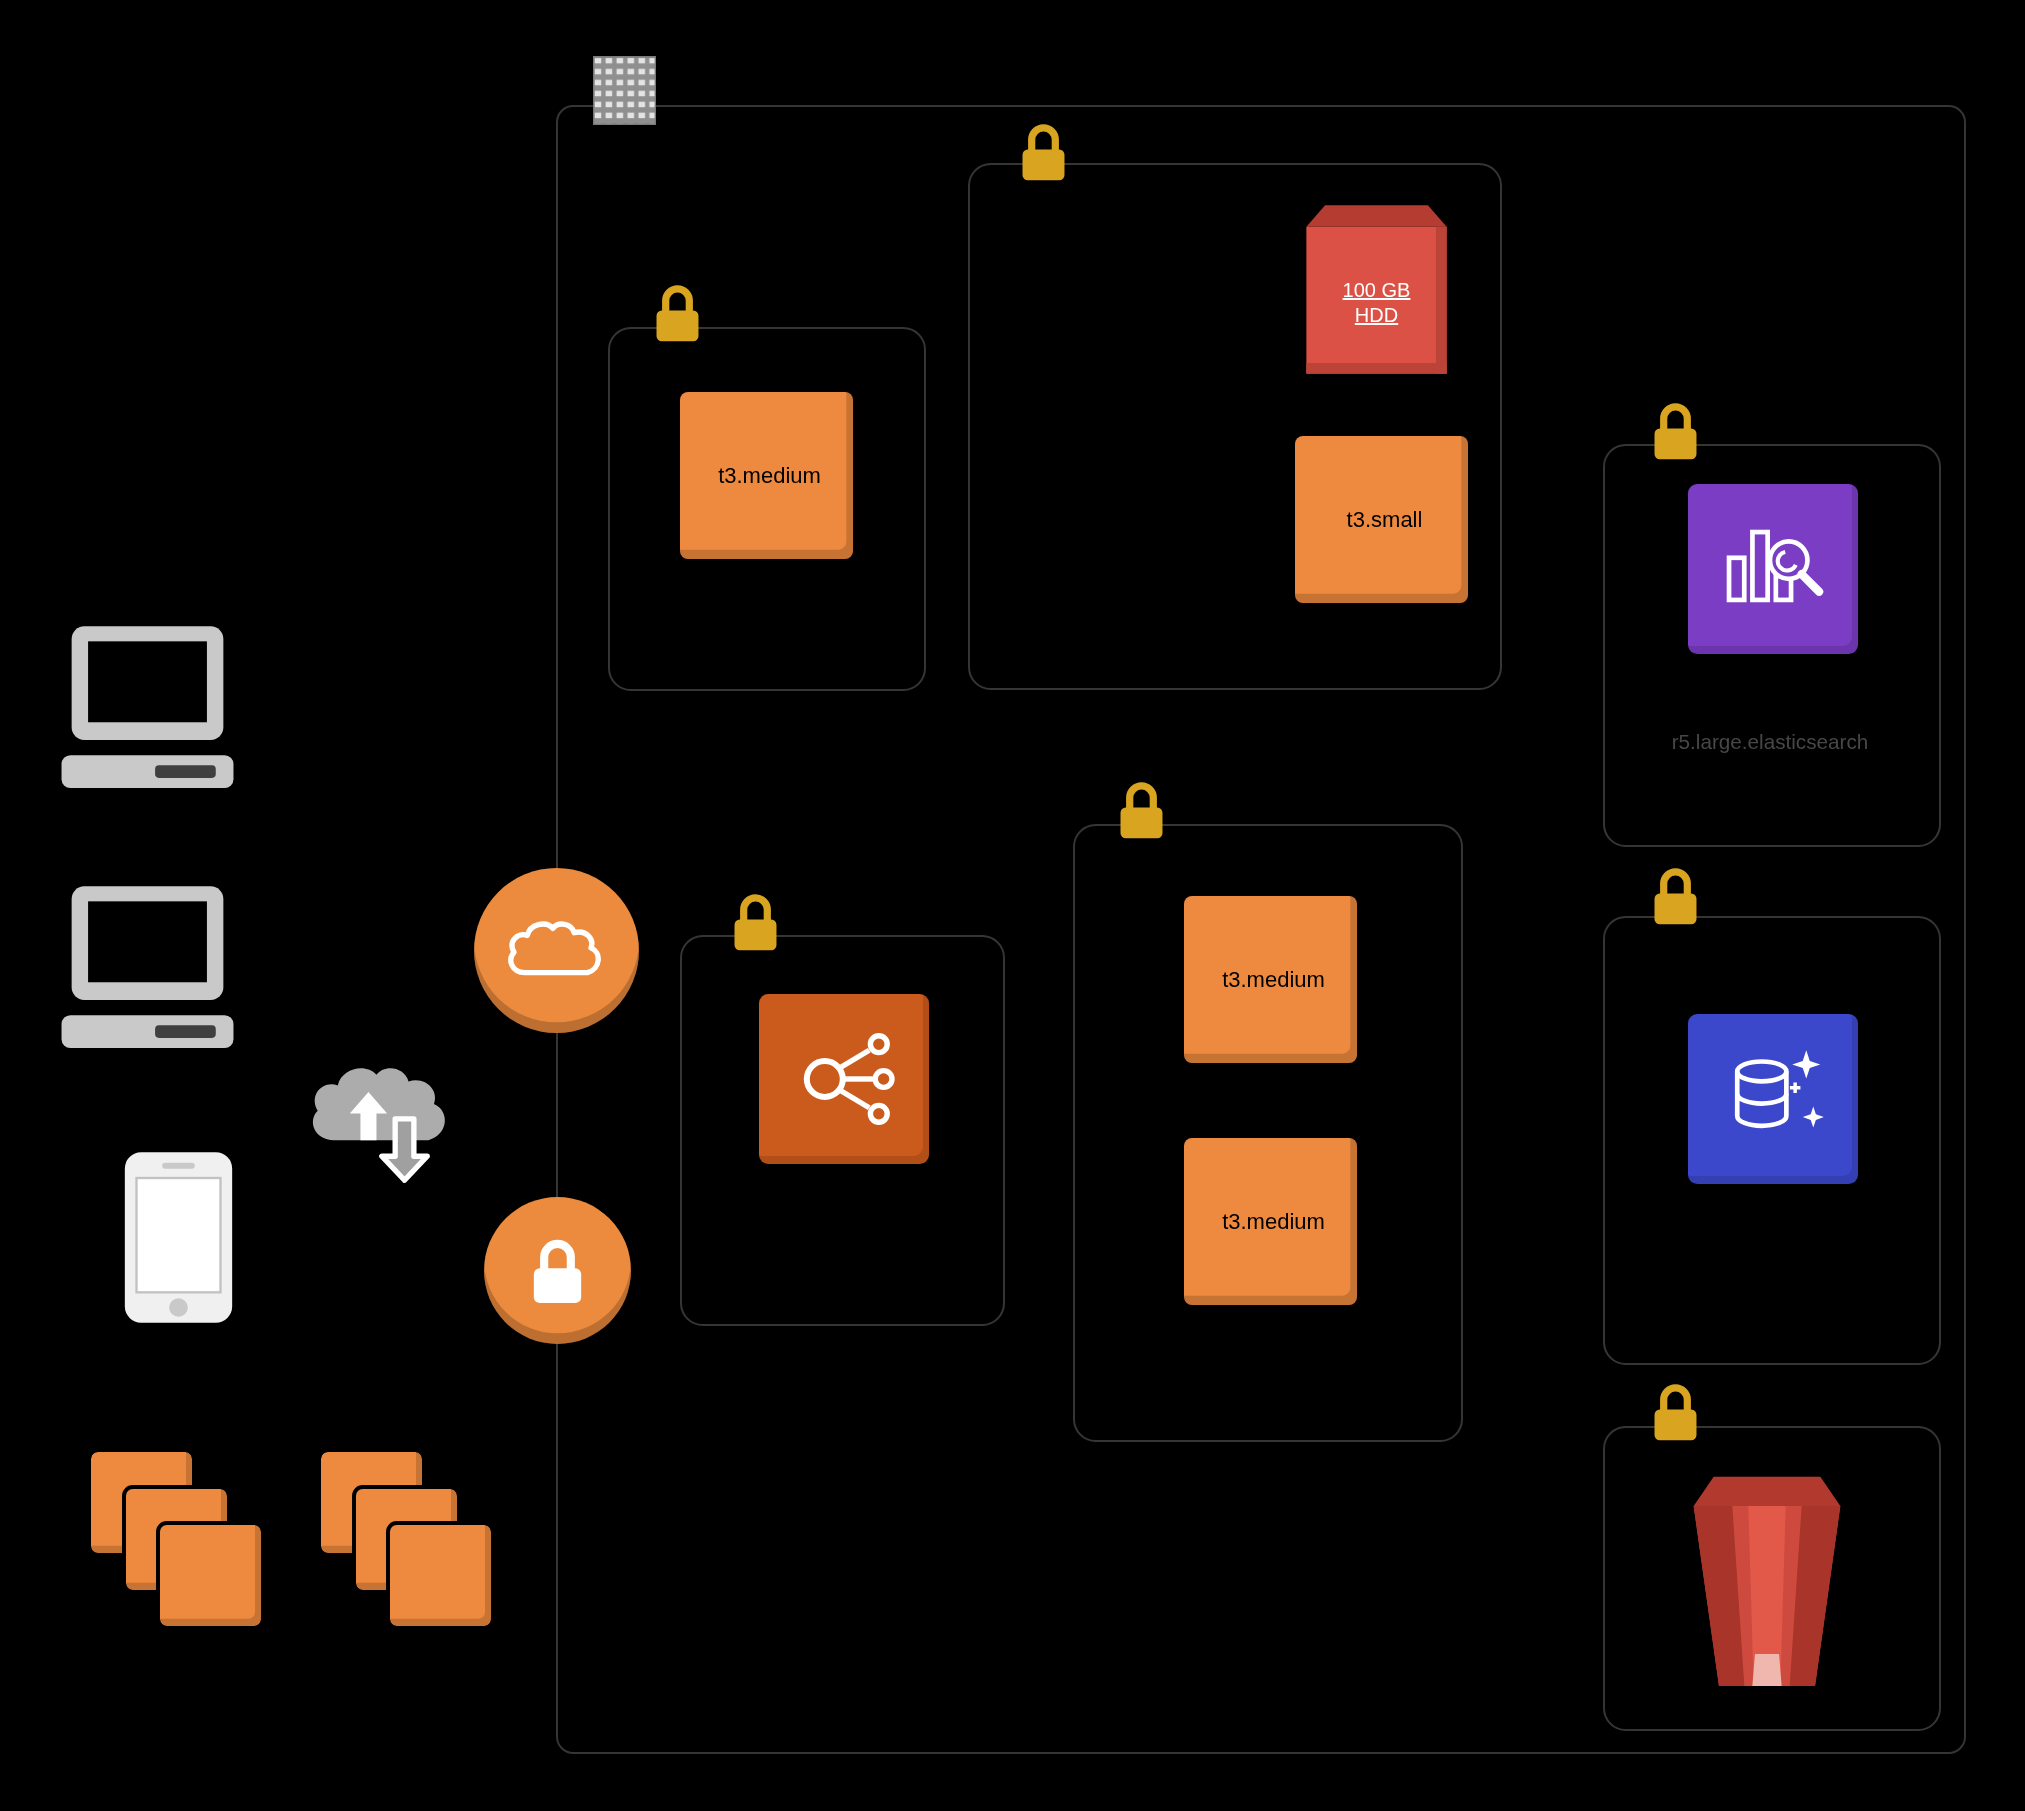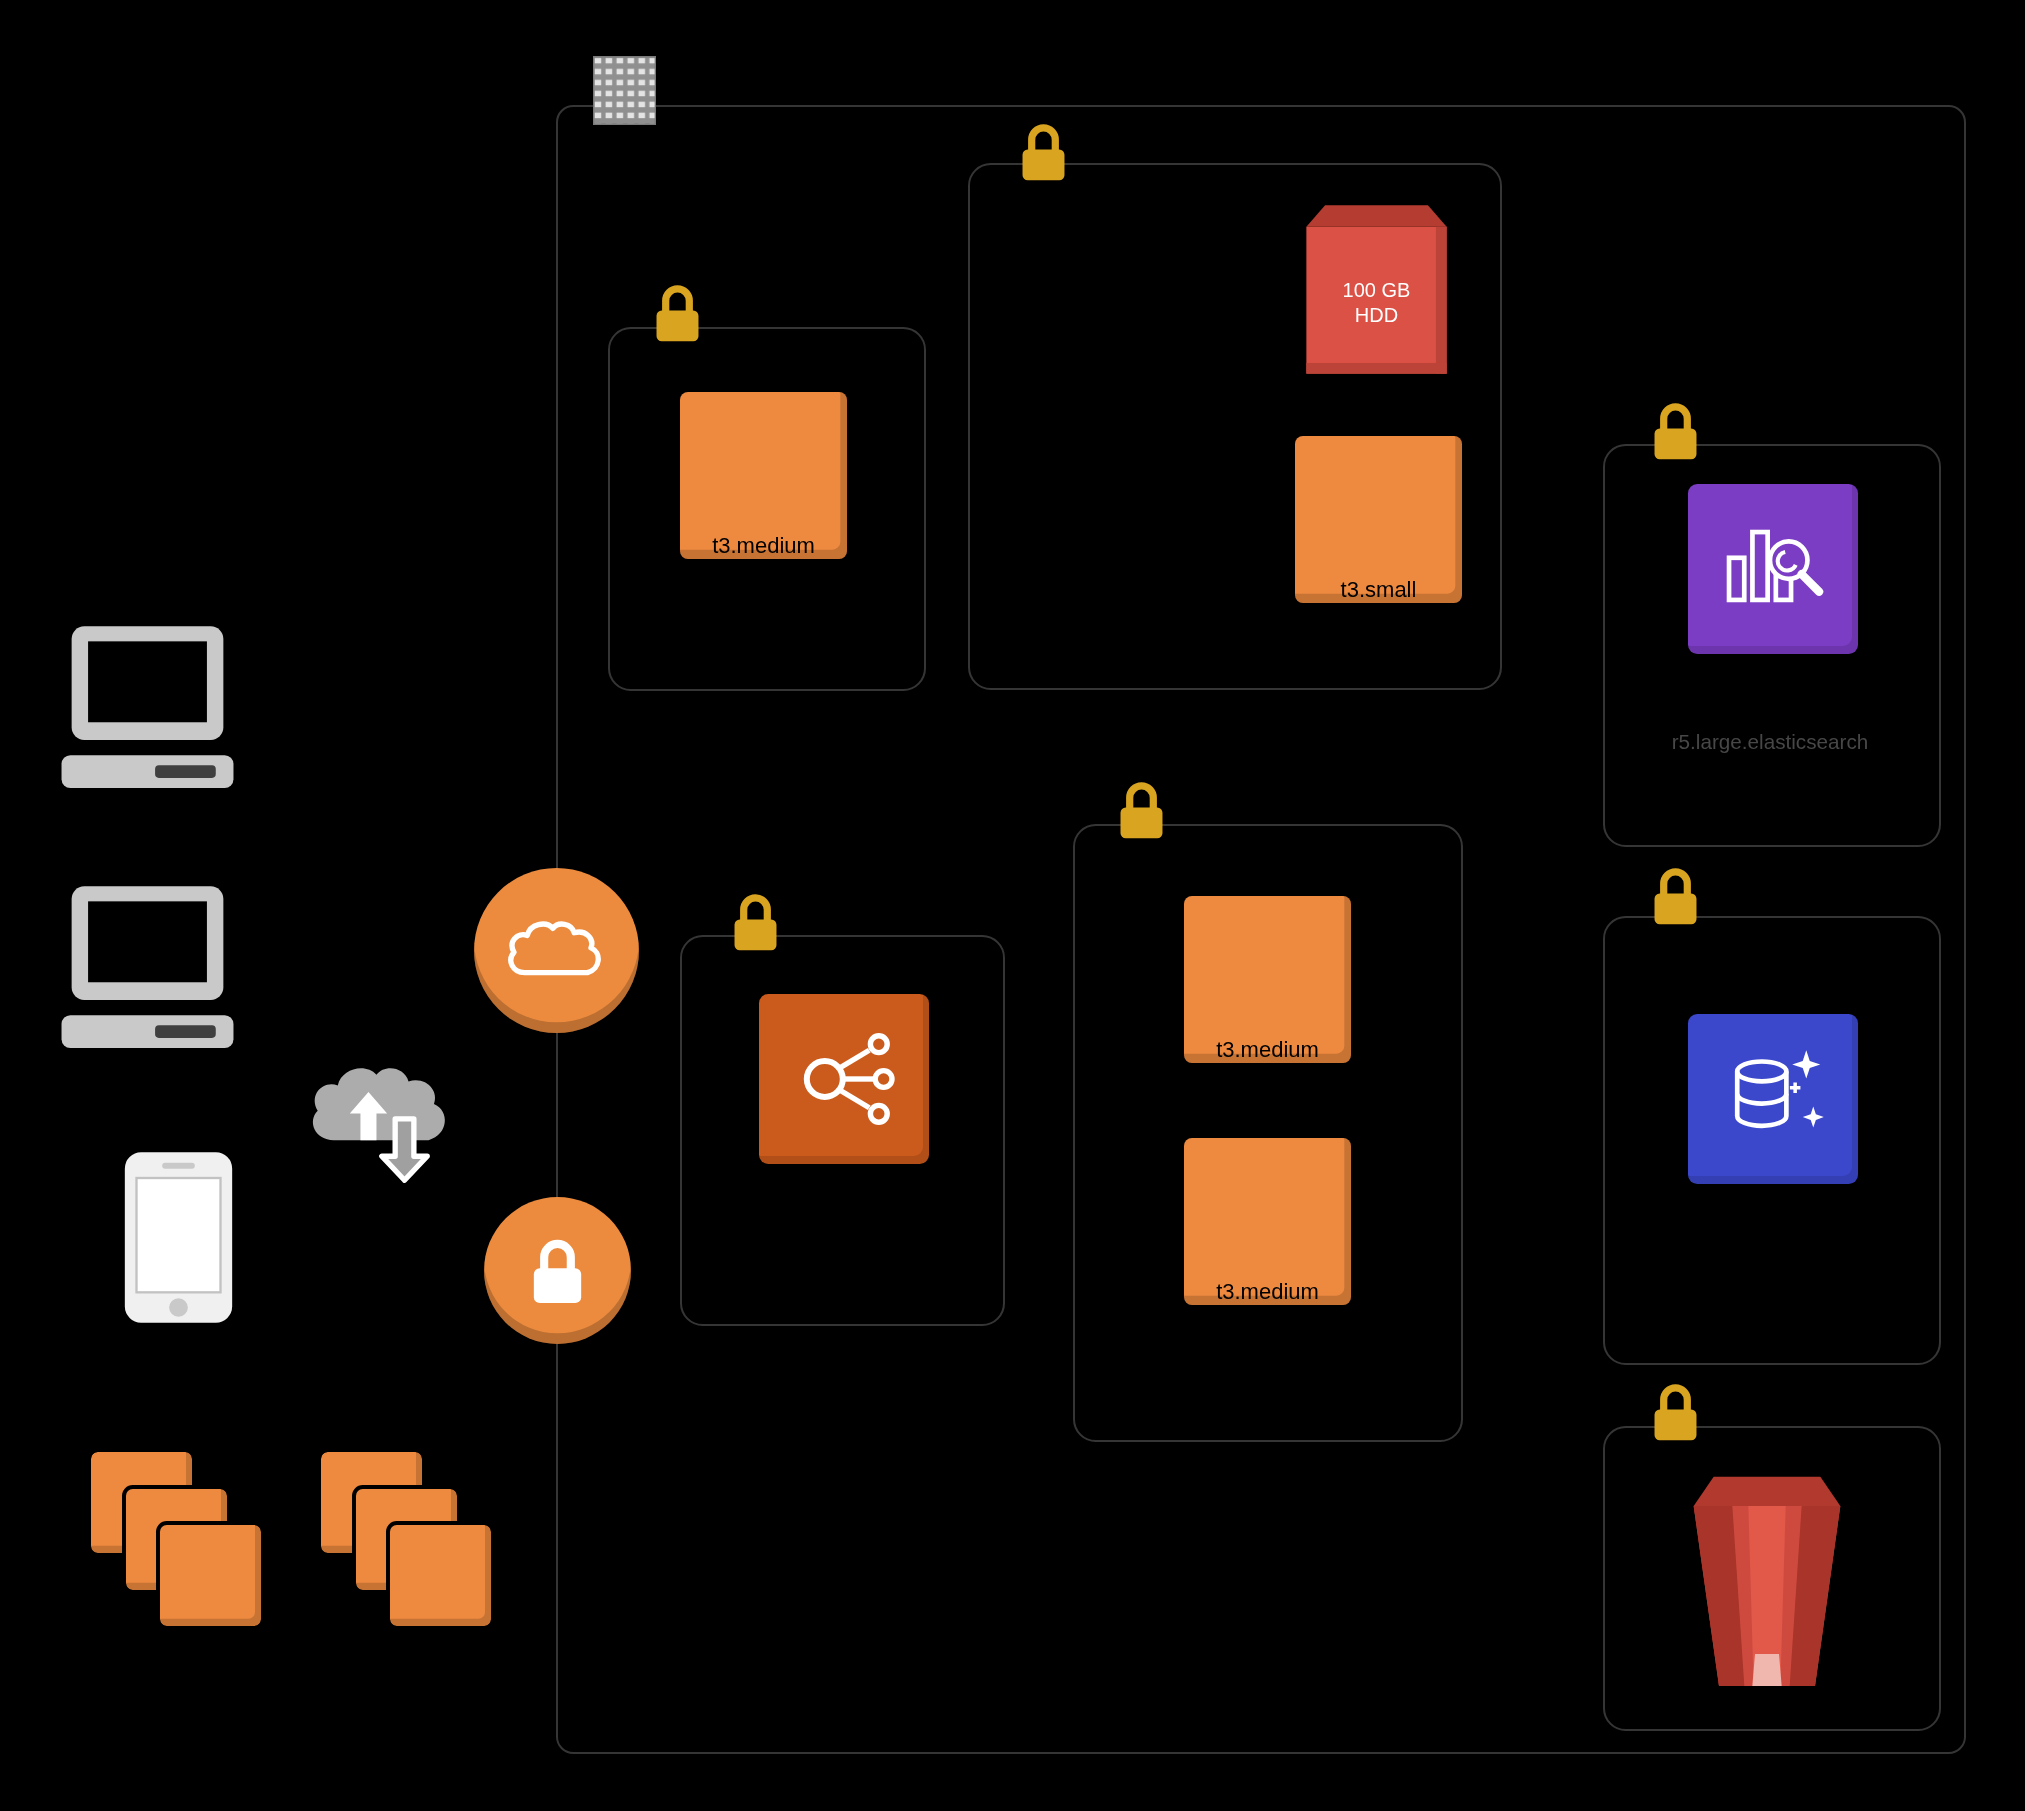--- a/index.html
+++ b/index.html
@@ -8,22 +8,22 @@
     font-family:"Liberation Sans", sans-serif; overflow:hidden;
   }
   .sg {
     position:absolute; border:2px solid #353535; border-radius:22.7px;
     background:transparent;
   }
   .lock { position:absolute; width:59px; height:63px; z-index:5; }
   .inst {
     position:absolute; width:167px; height:167px; background:#EE8A3F;
     border-radius:8px; box-shadow:inset -6.7px -9.3px 0 rgba(0,0,0,0.16);
-    display:flex; align-items:flex-end; justify-content:center;
-    color:#000000; font-size:22px; text-align:center;
+    display:flex; align-items:center; justify-content:center;
+    color:#000000; font-size:22px; text-align:center;padding-left:6px;
   }
   .iconsq {
     position:absolute; width:170px; height:170px; border-radius:9.3px;
     display:flex; align-items:center; justify-content:center;
     box-shadow:inset -6px -8px 0 rgba(0,0,0,0.12);
   }
   .circle {
     position:absolute; border-radius:50%; background:#EC8B3E;
     box-shadow:inset 0 -10.7px 0 rgba(0,0,0,0.2);
     display:flex; align-items:center; justify-content:center; z-index:6;
@@ -32,21 +32,21 @@
   .stack .sq {
     position:absolute; width:101px; height:101px; background:#EE8A3F;
     border-radius:6.7px; box-shadow:inset -6px -7.3px 0 rgba(0,0,0,0.16);
     outline:4px solid #000;
   }
   .hddlabel {
     position:absolute; left:0; top:27px; right:0; bottom:0;
     display:flex; align-items:center; justify-content:center;
     color:#FFFFFF; font-size:20px; line-height:1.25; text-align:center;
   }
-  .hddlabel span { display:block; width:100px; }
+  .hddlabel span { display:block; width:100px;text-decoration:underline; }
   .eslabel {
     position:absolute; width:334px; text-align:center;
     color:#474747; font-size:20.7px;
   }
 </style>
 </head>
 <body>
 
 <div id="canvas">
 

